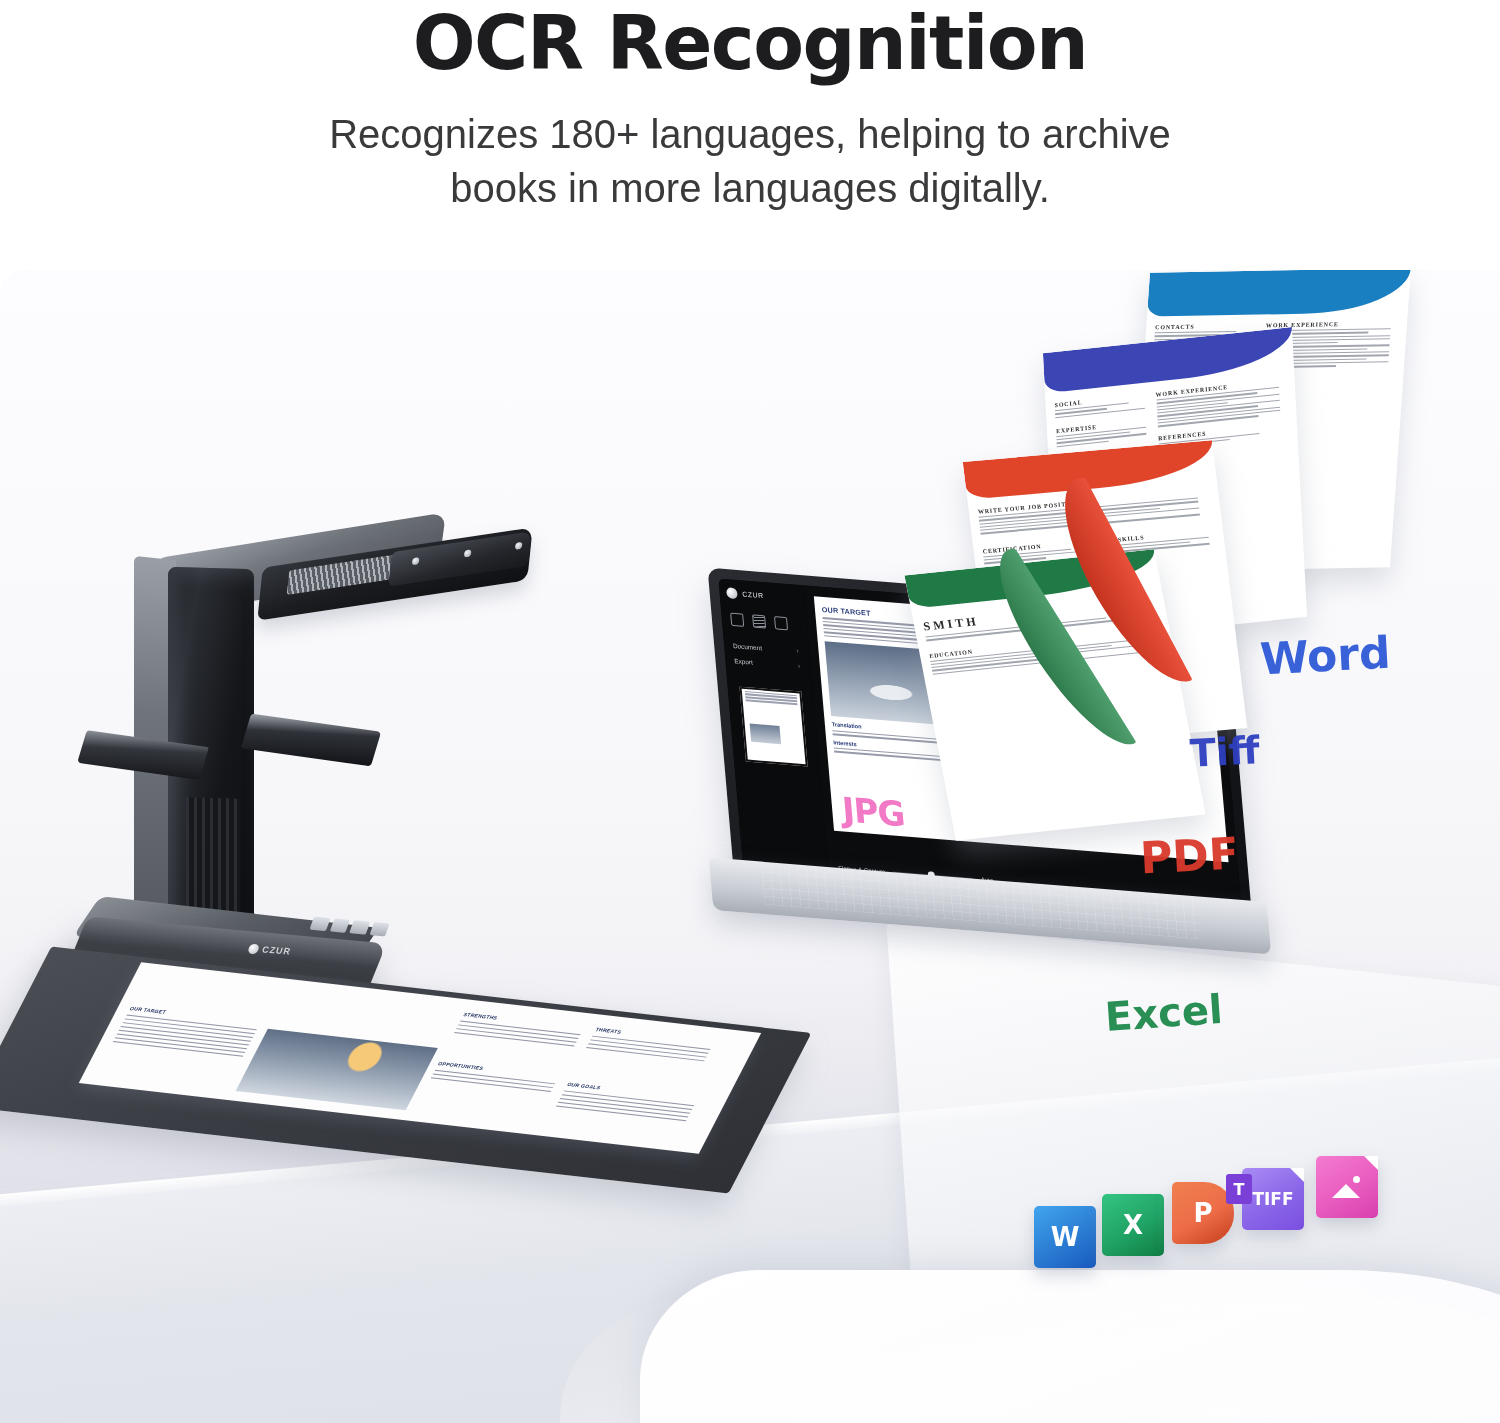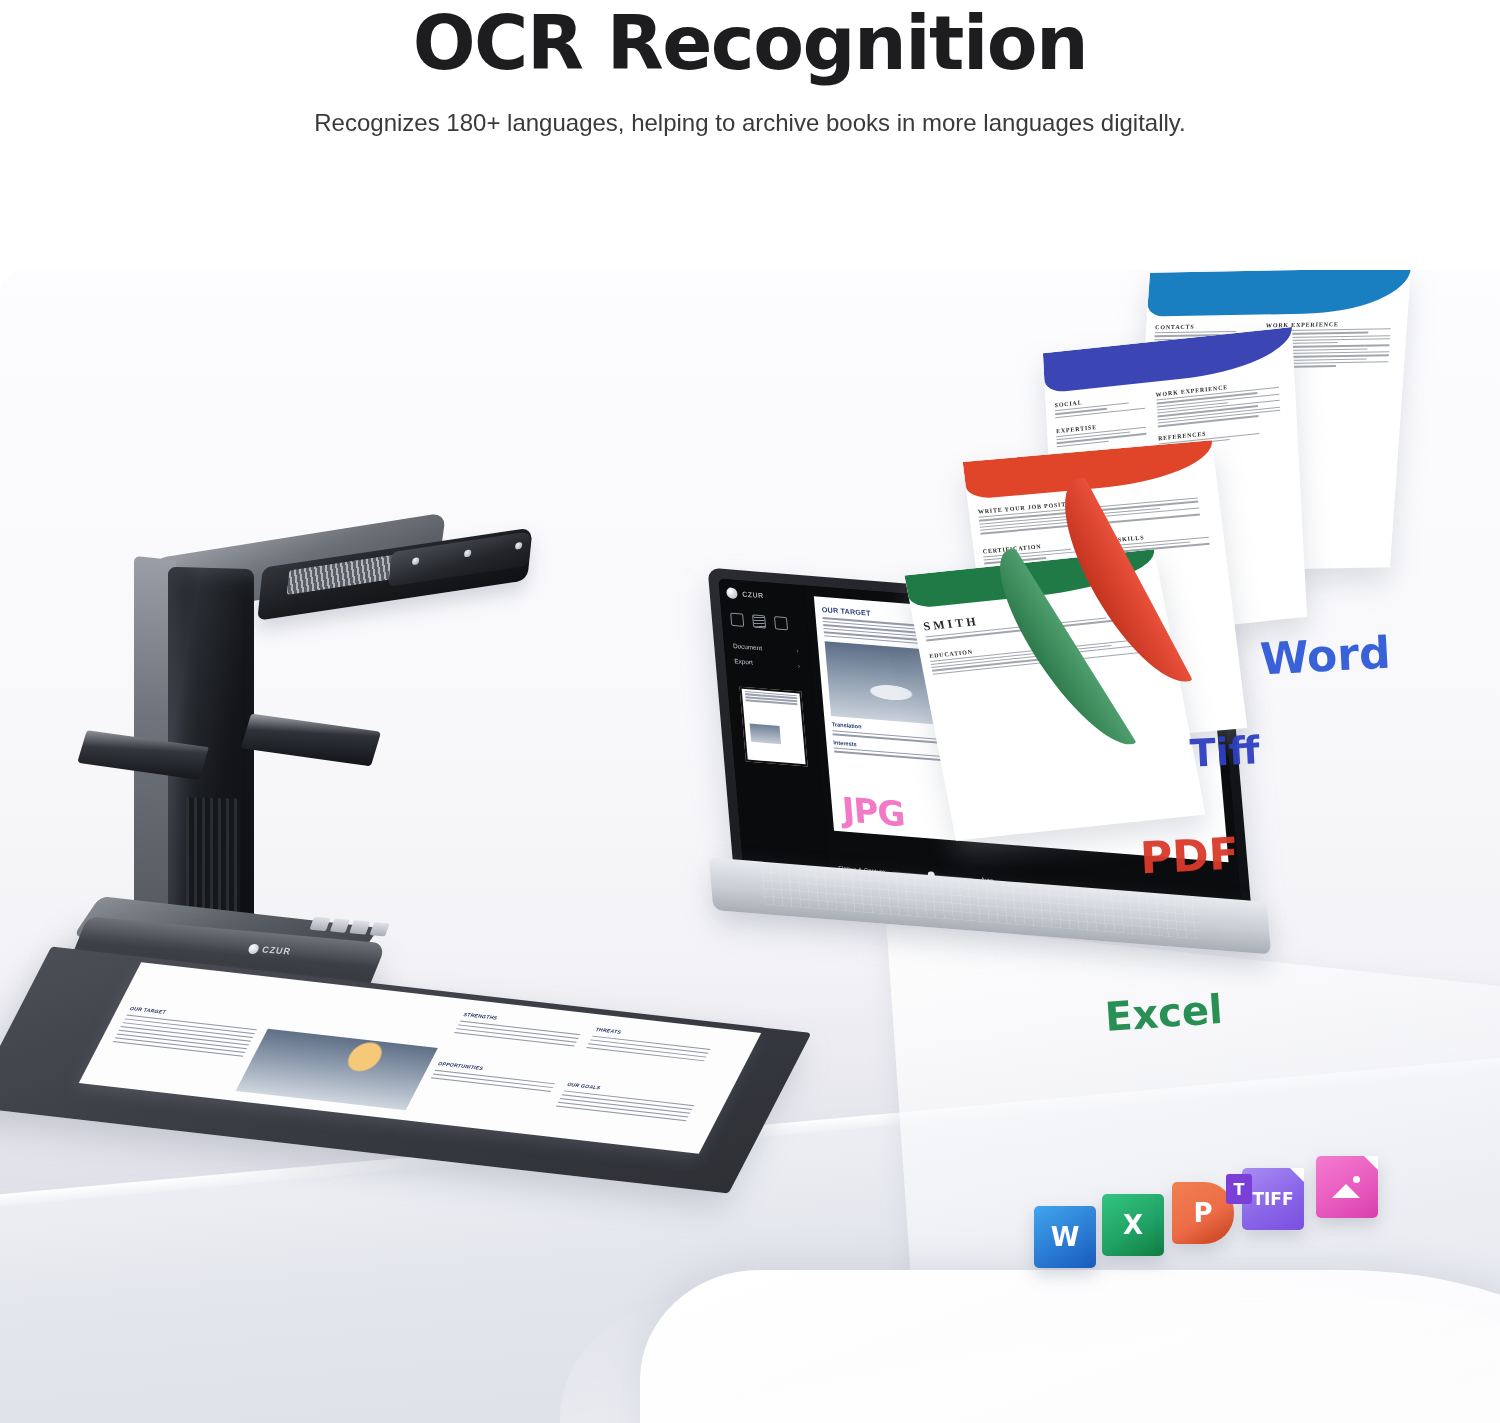--- a/index.html
+++ b/index.html
@@ -9,21 +9,21 @@
     font-family: "Liberation Sans", sans-serif;
     overflow: hidden;
   }
   .page { position: relative; width: 1500px; height: 1423px; background:#fff; }
 
   
   .header { position:absolute; left:0; top:0; width:1500px; height:270px;
             display:flex; flex-direction:column; align-items:center; }
   .title { margin-top:2px; font-size:74px; font-weight:bold; color:#1d1d1f;
            letter-spacing:-1.5px; line-height:1.12; font-family:"DejaVu Sans", sans-serif; }
-  .subtitle { margin-top:22px; font-size:24px; color:#3a3a3c; line-height:1.35;
+  .subtitle { margin-top:22px; font-size:40px; color:#3a3a3c; line-height:1.35;
               text-align:center; max-width:930px; font-weight:400; }
 
   
   .stage { position:absolute; left:0; top:270px; width:1500px; height:1153px;
            border-radius:26px 0 0 0; overflow:hidden;
            background:
              radial-gradient(900px 520px at 30% 18%, #ffffff 0%, #fafafc 45%, #f2f2f5 100%),
              linear-gradient(180deg,#fbfbfd 0%, #f4f4f7 60%, #eeeef2 100%);
   }
 

